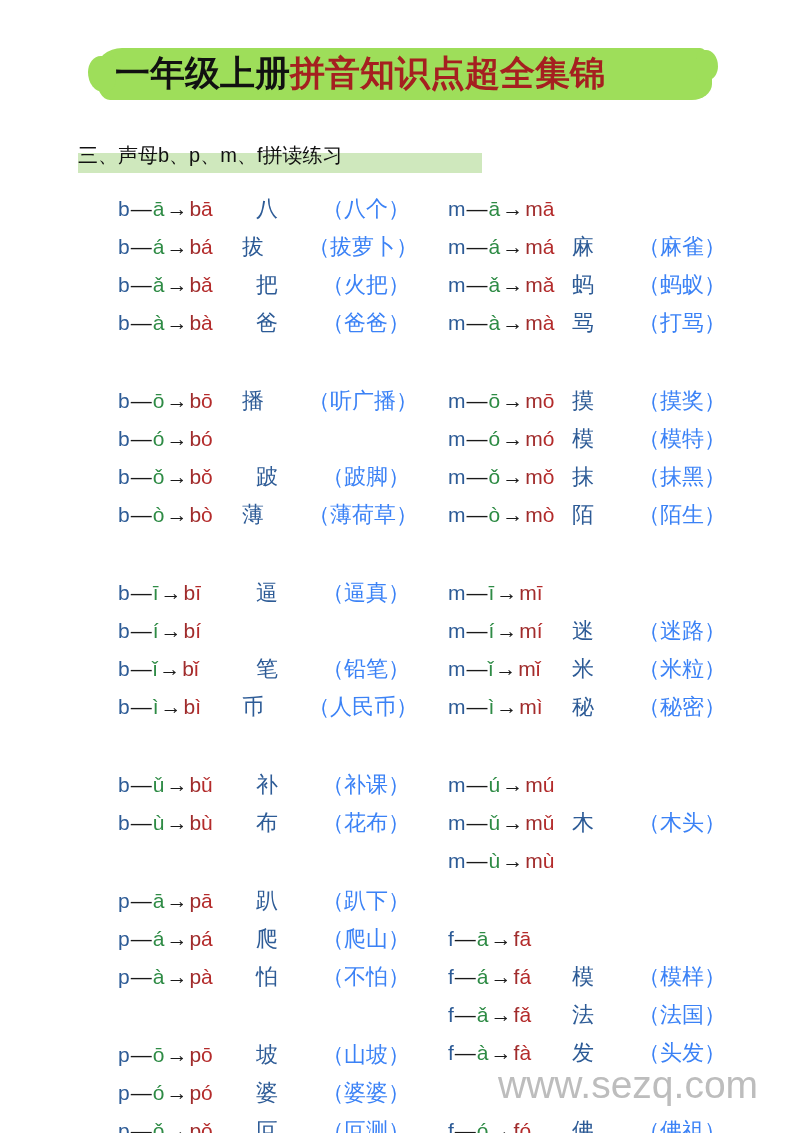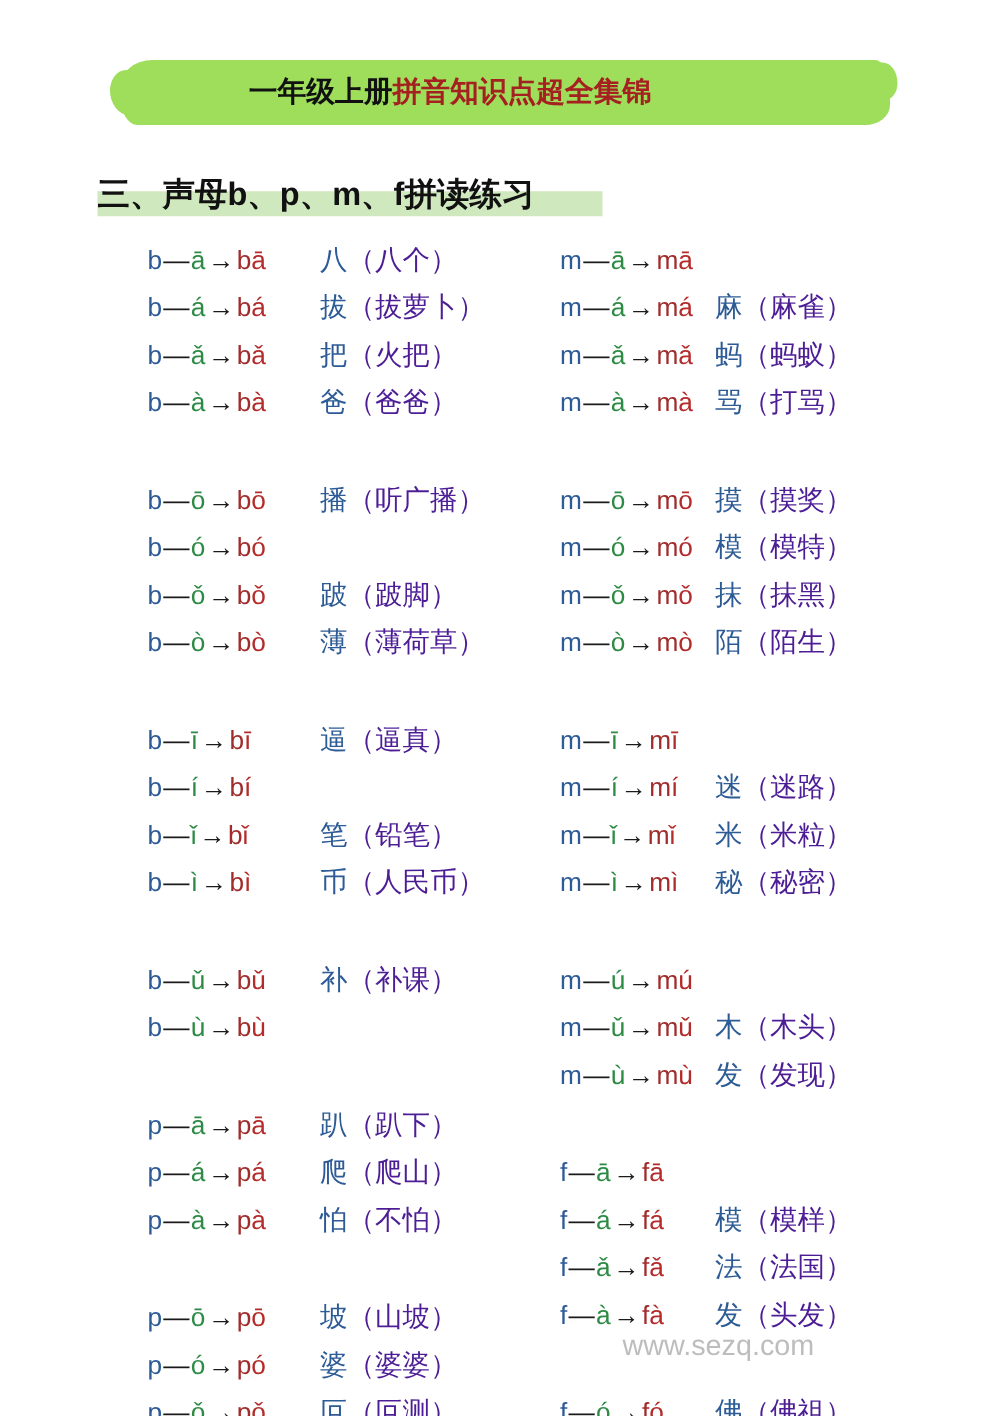--- a/index.html
+++ b/index.html
@@ -57,21 +57,21 @@
     height: 30px;
     background: #9ede5a;
     border-radius: 30% 60% 50% 20%;
   }
   .title-text {
     position: absolute;
     left: 0;
     top: 0;
     width: 720px;
     text-align: center;
-    font-size: 23px;
+    font-size: 35px;
     font-weight: bold;
     line-height: 60px;
     letter-spacing: 0px;
     white-space: nowrap;
     font-family: "Liberation Serif", "DejaVu Serif", serif;
   }
   .title-text .t-black { color: #111111; }
   .title-text .t-red   { color: #a52020; }
 
   
@@ -84,22 +84,22 @@
   .subtitle-highlight {
     position: absolute;
     left: 0px;
     top: 15px;
     width: 404px;
     height: 20px;
     background: #cfe8bd;
   }
   .subtitle-text {
     position: relative;
-    font-size: 26px;
-    font-weight: bold;
+    font-size: 20px;
+    font-weight: normal;
     color: #111111;
     line-height: 34px;
     white-space: nowrap;
     letter-spacing: 0px;
   }
 
   
   .col {
     position: absolute;
     top: 190px;
@@ -133,28 +133,28 @@
   .syll    { color: #a02c2c; }
   .syll .s-ini { color: #a02c2c; }
   .syll .s-fin { color: #b42b2b; }
 
   .example {
     font-size: 22px;
     line-height: 38px;
     font-family: "DejaVu Sans", "Liberation Sans", sans-serif;
   }
   .ex-char { color: #2d5b96; }
-  .ex-word { color: #4c1d95; }
+  .ex-word { color: #3b82f6; margin-left: 44px; }
 
   
   .watermark {
     position: absolute;
     left: 498px;
     top: 1063px;
-    font-size: 23px;
+    font-size: 39px;
     color: #bdbdbd;
     letter-spacing: 0px;
     font-family: "Liberation Sans", "DejaVu Sans", sans-serif;
   }
 </style>
 </head>
 <body>
 
 <div class="page">
 
@@ -305,20 +305,21 @@
           <span class="example"><span class="ex-char">补</span><span class="ex-word">（补课）</span></span>
         </div>
         <div class="row">
           <span class="formula">
             <span class="initial">b</span>
             <span class="dash">—</span>
             <span class="vowel">ù</span>
             <span class="arrow">→</span>
             <span class="syll"><span class="s-ini">b</span><span class="s-fin">ù</span></span>
           </span>
+          <span class="example"><span class="ex-char">布</span><span class="ex-word">（花布）</span></span>
         </div>
       </div>
       <div class="group">
         <div class="row">
           <span class="formula">
             <span class="initial">p</span>
             <span class="dash">—</span>
             <span class="vowel">ā</span>
             <span class="arrow">→</span>
             <span class="syll"><span class="s-ini">p</span><span class="s-fin">ā</span></span>
@@ -526,21 +527,20 @@
           <span class="example"><span class="ex-char">木</span><span class="ex-word">（木头）</span></span>
         </div>
         <div class="row">
           <span class="formula">
             <span class="initial">m</span>
             <span class="dash">—</span>
             <span class="vowel">ù</span>
             <span class="arrow">→</span>
             <span class="syll"><span class="s-ini">m</span><span class="s-fin">ù</span></span>
           </span>
-          <span class="example"><span class="ex-char">发</span><span class="ex-word">（发现）</span></span>
         </div>
       </div>
       <div class="group">
         <div class="row">
           <span class="formula">
             <span class="initial">f</span>
             <span class="dash">—</span>
             <span class="vowel">ā</span>
             <span class="arrow">→</span>
             <span class="syll"><span class="s-ini">f</span><span class="s-fin">ā</span></span>

